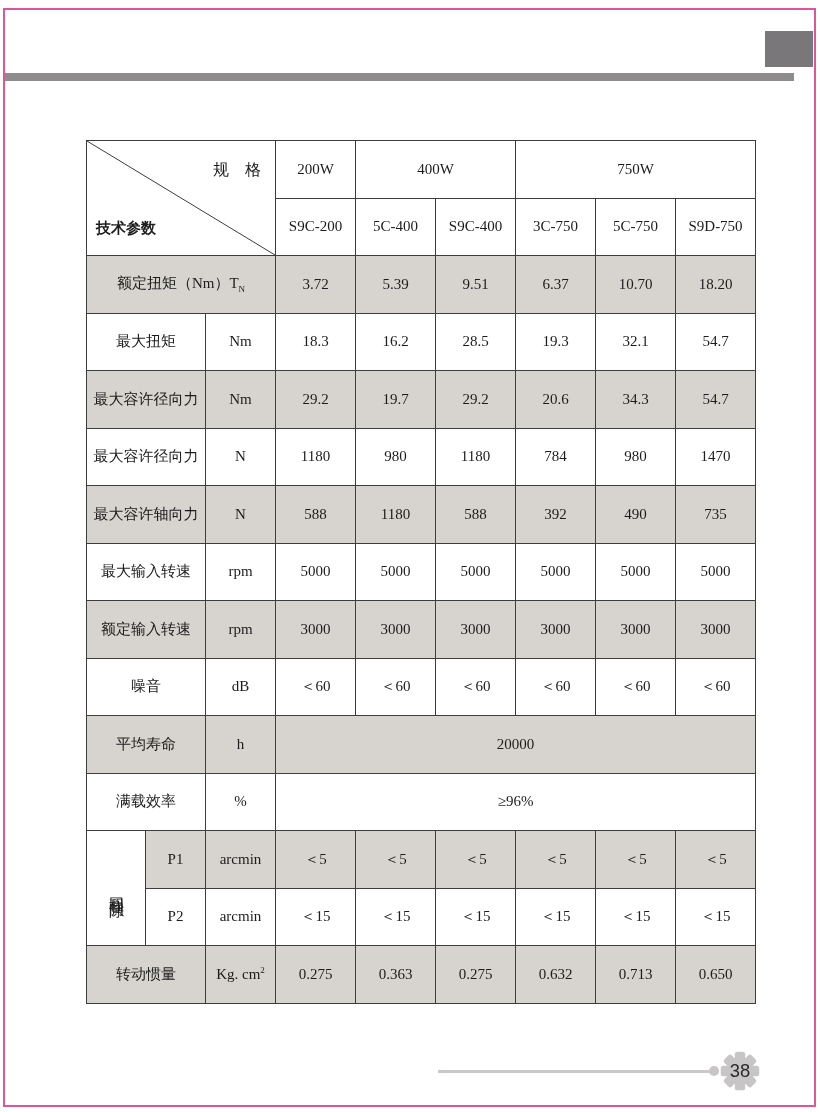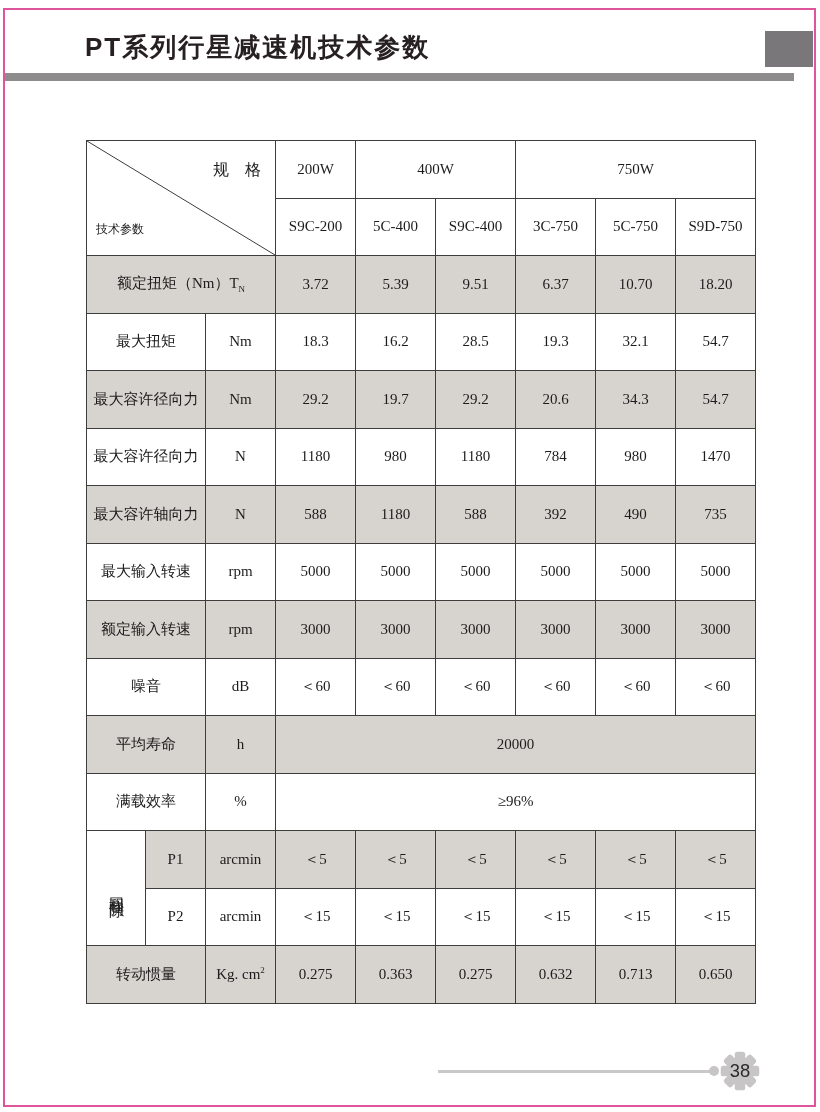--- a/index.html
+++ b/index.html
@@ -21,40 +21,39 @@
   .spec-table{position:absolute;left:86px;top:140px;width:669px;
     border-collapse:collapse;table-layout:fixed;
     font-family:"Liberation Serif","DejaVu Serif",serif;color:#1c1c1c;}
   .spec-table td{border:1px solid #3d3d3d;text-align:center;vertical-align:middle;
     height:56.5px;font-size:15px;padding:0;overflow:hidden;}
   .spec-table td.shaded{background:#d7d3ce;font-family:Liberation Serif, serif;}
   td.corner{position:relative;}
   svg.diag{position:absolute;left:0;top:0;width:100%;height:100%;}
   svg.diag line{stroke:#3d3d3d;stroke-width:1;}
   .corner-top{position:absolute;right:14px;top:19px;font-size:16px;}
-  .corner-bottom{position:absolute;left:9px;bottom:17px;font-size:12px;}
+  .corner-bottom{position:absolute;left:9px;bottom:17px;font-size:15px;font-weight:bold;}
   .vert-text{writing-mode:vertical-rl;text-orientation:upright;letter-spacing:2px;
     display:inline-block;font-size:15px;}
   .spec-table sub{font-size:9px;}
   .spec-table sup{font-size:9px;vertical-align:super;}
 
   
   .footer-rule{position:absolute;left:438px;top:1070px;width:272px;height:3px;background:#cac8c9;}
   .footer-dot{position:absolute;left:709px;top:1066px;width:10px;height:10px;border-radius:50%;background:#c7c5c6;}
   .gear-badge{position:absolute;left:719px;top:1050px;width:42px;height:42px;}
   .gear-badge text{font-family:"Liberation Sans","DejaVu Sans",sans-serif;font-size:21px;fill:#2a2a2a;}
 </style>
 </head>
 <body>
 
 <div class="page">
 
   <div class="pink-frame"></div>
 
-  <h1 class="page-title">PT系列行星减速机技术参数</h1>
   <div class="title-bar"></div>
   <div class="corner-square"></div>
 
   <table class="spec-table">
     <colgroup>
       <col style="width:59px">
         <col style="width:60px">
         <col style="width:70px">
       <col style="width:80px">
         <col style="width:80px">

